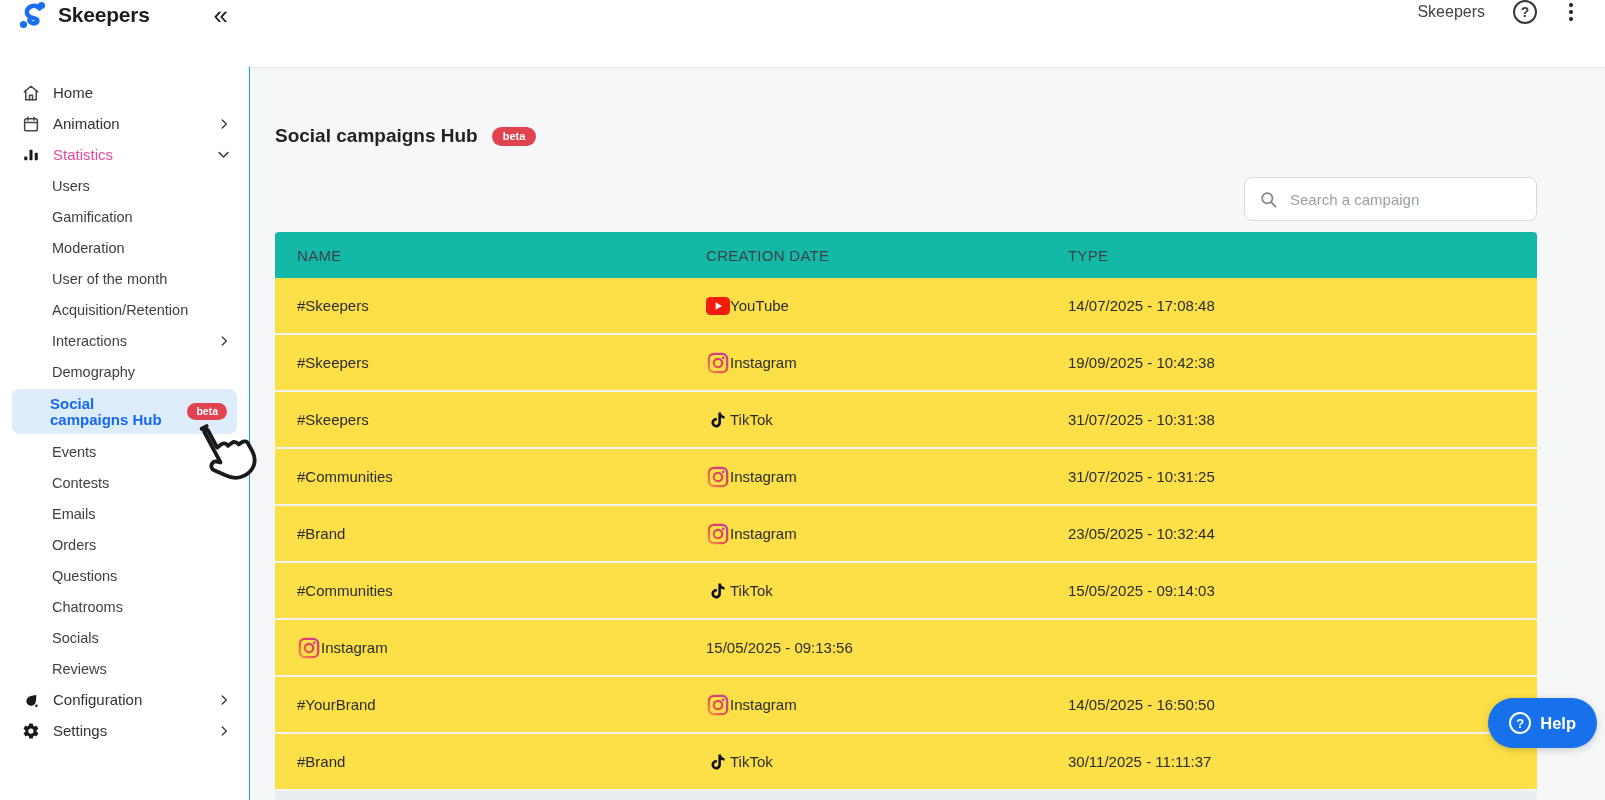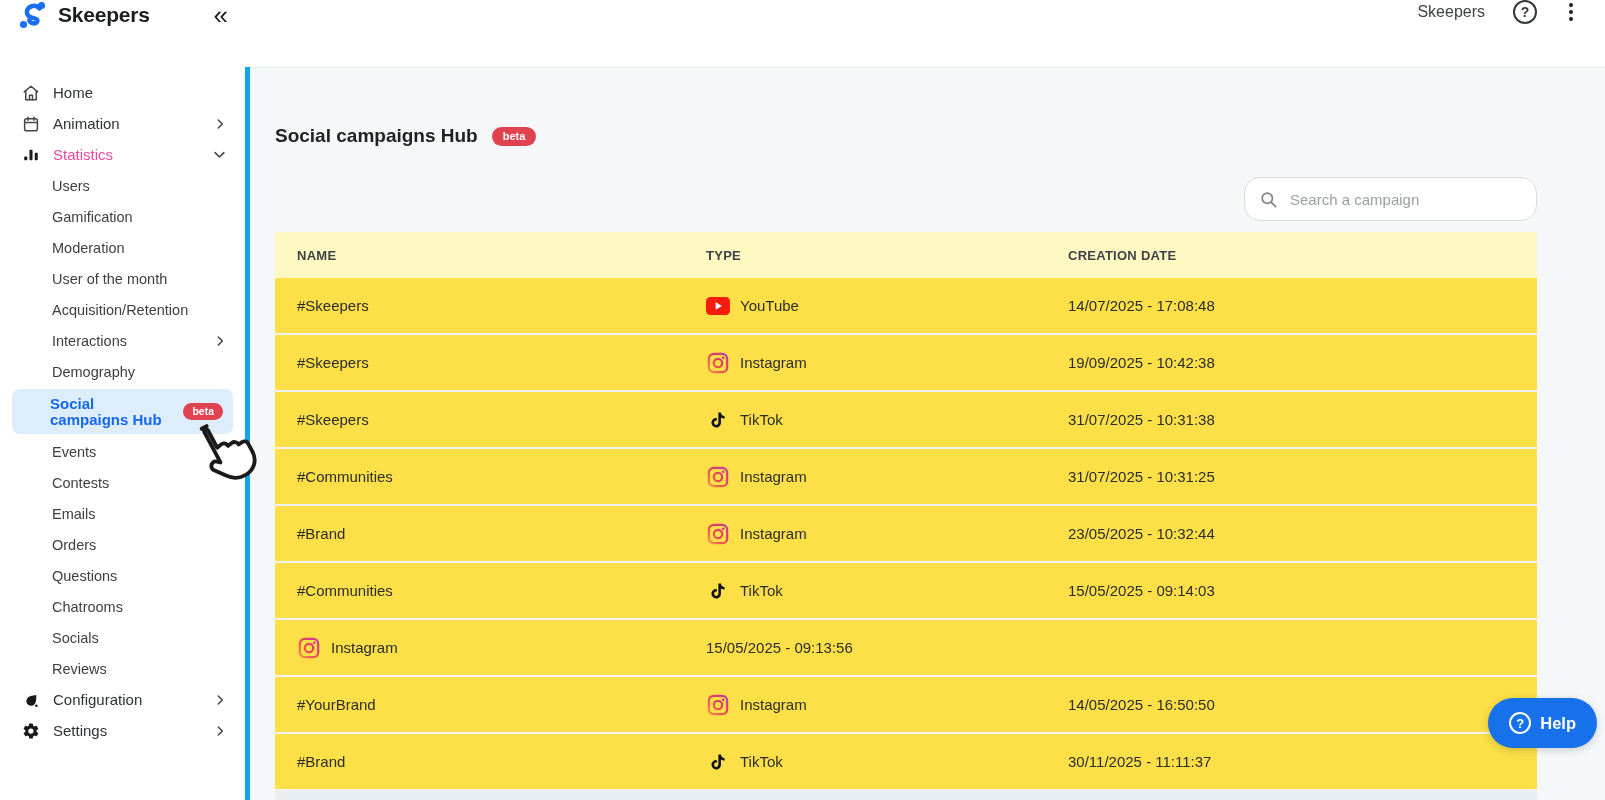--- a/index.html
+++ b/index.html
@@ -12,48 +12,48 @@
   .topbar{position:absolute;top:0;left:0;right:0;height:67px;background:#fff;display:flex;align-items:flex-start;z-index:5;}
   .sidebar-head{width:250px;display:flex;align-items:center;box-sizing:border-box;padding:0 18px 0 18px;gap:10px;}
   .brand-name{font-size:21px;font-weight:700;color:#1b1d1f;letter-spacing:-.2px;}
   .collapse-btn{margin-left:auto;font-size:26px;line-height:1;color:#212327;cursor:pointer;user-select:none;padding-right:4px;}
   .topbar-right{margin-left:auto;display:flex;align-items:center;gap:28px;padding-right:28px;}
   .account-name{font-size:16px;color:#3f4247;}
   .qcircle{width:24px;height:24px;border:2px solid #35383d;border-radius:50%;display:flex;align-items:center;justify-content:center;font-size:14px;font-weight:700;color:#35383d;cursor:pointer;box-sizing:border-box;}
   .kebab{display:flex;flex-direction:column;gap:3px;cursor:pointer;padding:2px 4px;}
   .kebab i{width:4px;height:4px;border-radius:50%;background:#1c1e21;}
   
-  .sidebar{position:absolute;top:67px;left:0;bottom:0;width:250px;background:#fff;border-right:5px solid #0ea5e9;box-sizing:border-box;padding-top:10px;z-index:4;}
+  .sidebar{position:absolute;top:67px;left:0;bottom:0;width:250px;background:#fff;border-right:1px solid #0ea5e9;box-sizing:border-box;padding-top:10px;z-index:4;}
   .nav-row{display:flex;align-items:center;height:31px;cursor:pointer;box-sizing:border-box;}
   .nav-row.parent{padding:0 18px 0 22px;gap:13px;font-size:15px;color:#2f3237;}
   .nav-row.parent .nav-icon{width:18px;height:18px;display:flex;align-items:center;justify-content:center;}
   .nav-row.parent.bold .nav-label{font-weight:400;color:#ec4899;}
   .nav-chevron{margin-left:auto;display:flex;align-items:center;}
   .nav-row.child{padding:0 18px 0 52px;font-size:14.5px;color:#404040;}
   .nav-row.child.selected{
     margin:2px 12px;padding:6px 10px 6px 38px;height:auto;min-height:45px;
     background:#ddedfc;border-radius:8px;color:#1569f0;font-weight:700;
     display:flex;align-items:center;
   }
   .nav-row.child.selected .nav-label{width:120px;line-height:1.05;font-size:15px;}
   .beta-pill-sm{margin-left:auto;background:#e0424f;color:#fff;font-size:10.5px;font-weight:700;padding:3px 9px;border-radius:9px;line-height:1;}
   
   .main{position:absolute;left:250px;top:67px;right:0;bottom:0;background:#f6f7f8;border-top:1px solid #e9eaeb;box-sizing:border-box;}
   .page-title-row{margin:57px 0 0 25px;display:flex;align-items:center;gap:14px;}
   .page-title{font-size:19px;font-weight:700;color:#202326;}
   .beta-pill{background:#e0424f;color:#fff;font-size:11px;font-weight:700;padding:4px 11px;border-radius:11px;line-height:1;}
   .search-row{display:flex;justify-content:flex-end;margin:30px 68px 0 0;}
-  .search-box{width:293px;height:44px;background:#fff;border:1px solid #d8dadd;border-radius:16px;display:flex;align-items:center;gap:10px;padding:0 14px;box-sizing:border-box;}
+  .search-box{width:293px;height:44px;background:#fff;border:1px solid #d8dadd;border-radius:8px;display:flex;align-items:center;gap:10px;padding:0 14px;box-sizing:border-box;}
   .search-box input{border:none;outline:none;font-size:15px;color:#202124;width:100%;font-family:"Liberation Sans",sans-serif;background:transparent;}
   .search-box input::placeholder{color:#9aa0a6;}
   .table{margin:11px 68px 0 25px;}
-  .thead{display:grid;grid-template-columns:409px 362px 1fr;height:46px;align-items:center;background:#fef9c3;border-radius:4px 4px 0 0;color:#3e4247;font-size:13px;font-weight:700;letter-spacing:.02em;}
+  .thead{display:grid;grid-template-columns:409px 362px 1fr;height:46px;align-items:center;background:#14b8a6;border-radius:4px 4px 0 0;color:#3e4247;font-size:15px;font-weight:400;letter-spacing:.02em;}
   .trow{display:grid;grid-template-columns:409px 362px 1fr;height:55px;align-items:center;background:#fde047;border-bottom:2px solid #f1f2f4;font-size:15px;color:#2a2c30;}
   .cell{padding-left:22px;}
-  .type-cell{display:flex;align-items:center;gap:10px;}
+  .type-cell{display:flex;align-items:center;}
   .type-icon{width:24px;height:22px;display:flex;align-items:center;justify-content:center;}
   .table-footer-strip{height:12px;background:#e9eef3;}
   
   .help-btn{position:absolute;right:8px;bottom:52px;height:50px;background:#1671eb;color:#fff;border-radius:26px;display:flex;align-items:center;gap:9px;padding:0 21px;font-size:16.5px;font-weight:700;cursor:pointer;z-index:30;box-shadow:0 2px 8px rgba(0,0,0,.18);}
   .help-qcircle{width:22px;height:22px;border:2.2px solid #fff;border-radius:50%;display:flex;align-items:center;justify-content:center;font-size:13px;font-weight:700;box-sizing:border-box;}
   .hand-cursor{position:absolute;left:196px;top:414px;width:64px;height:74px;z-index:20;pointer-events:none;}
 </style>
 </head>
 <body>
 
@@ -217,22 +217,22 @@
             <path d="M15.5 15.5L21 21"></path>
         </svg>
       </span>
       <input type="text" placeholder="Search a campaign" style="">
     </div>
   </div>
 
   <div class="table">
     <div class="thead">
       <div class="cell">NAME</div>
+      <div class="cell">CREATION DATE</div>
       <div class="cell">TYPE</div>
-      <div class="cell">CREATION DATE</div>
     </div>
     <div id="table-body">
         <div class="trow">
     <div class="cell name-cell">#Skeepers</div>
     <div class="cell type-cell">
       <span class="type-icon">
               <svg width="24" height="18" viewBox="0 0 24 18">
                 <rect width="24" height="18" rx="4.5" fill="#f61c0d"></rect>
                 <path d="M9.6 5.3v7.4l6.4-3.7z" fill="#fff"></path>
               </svg>

